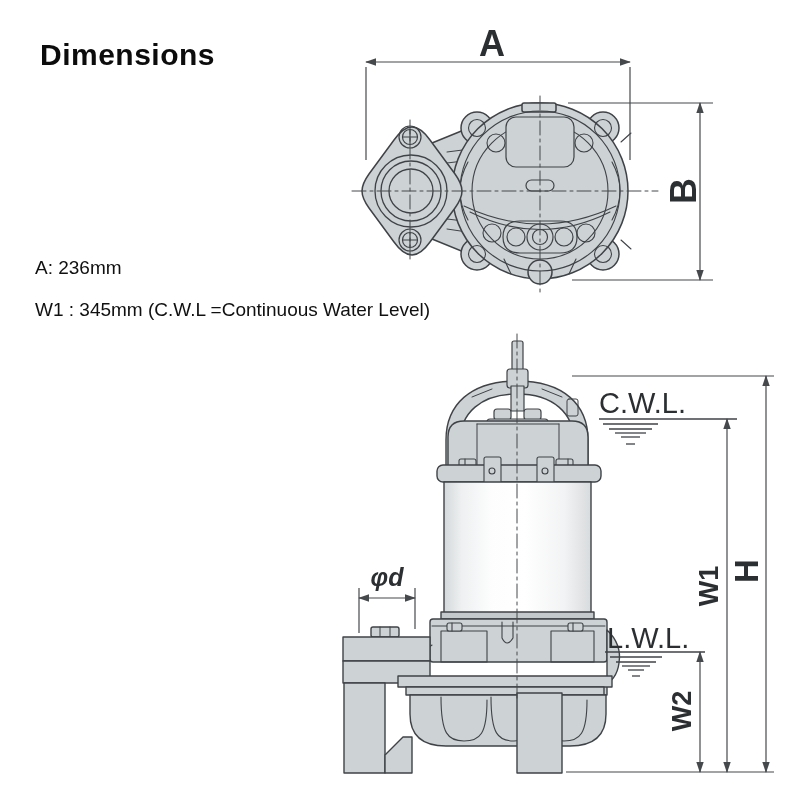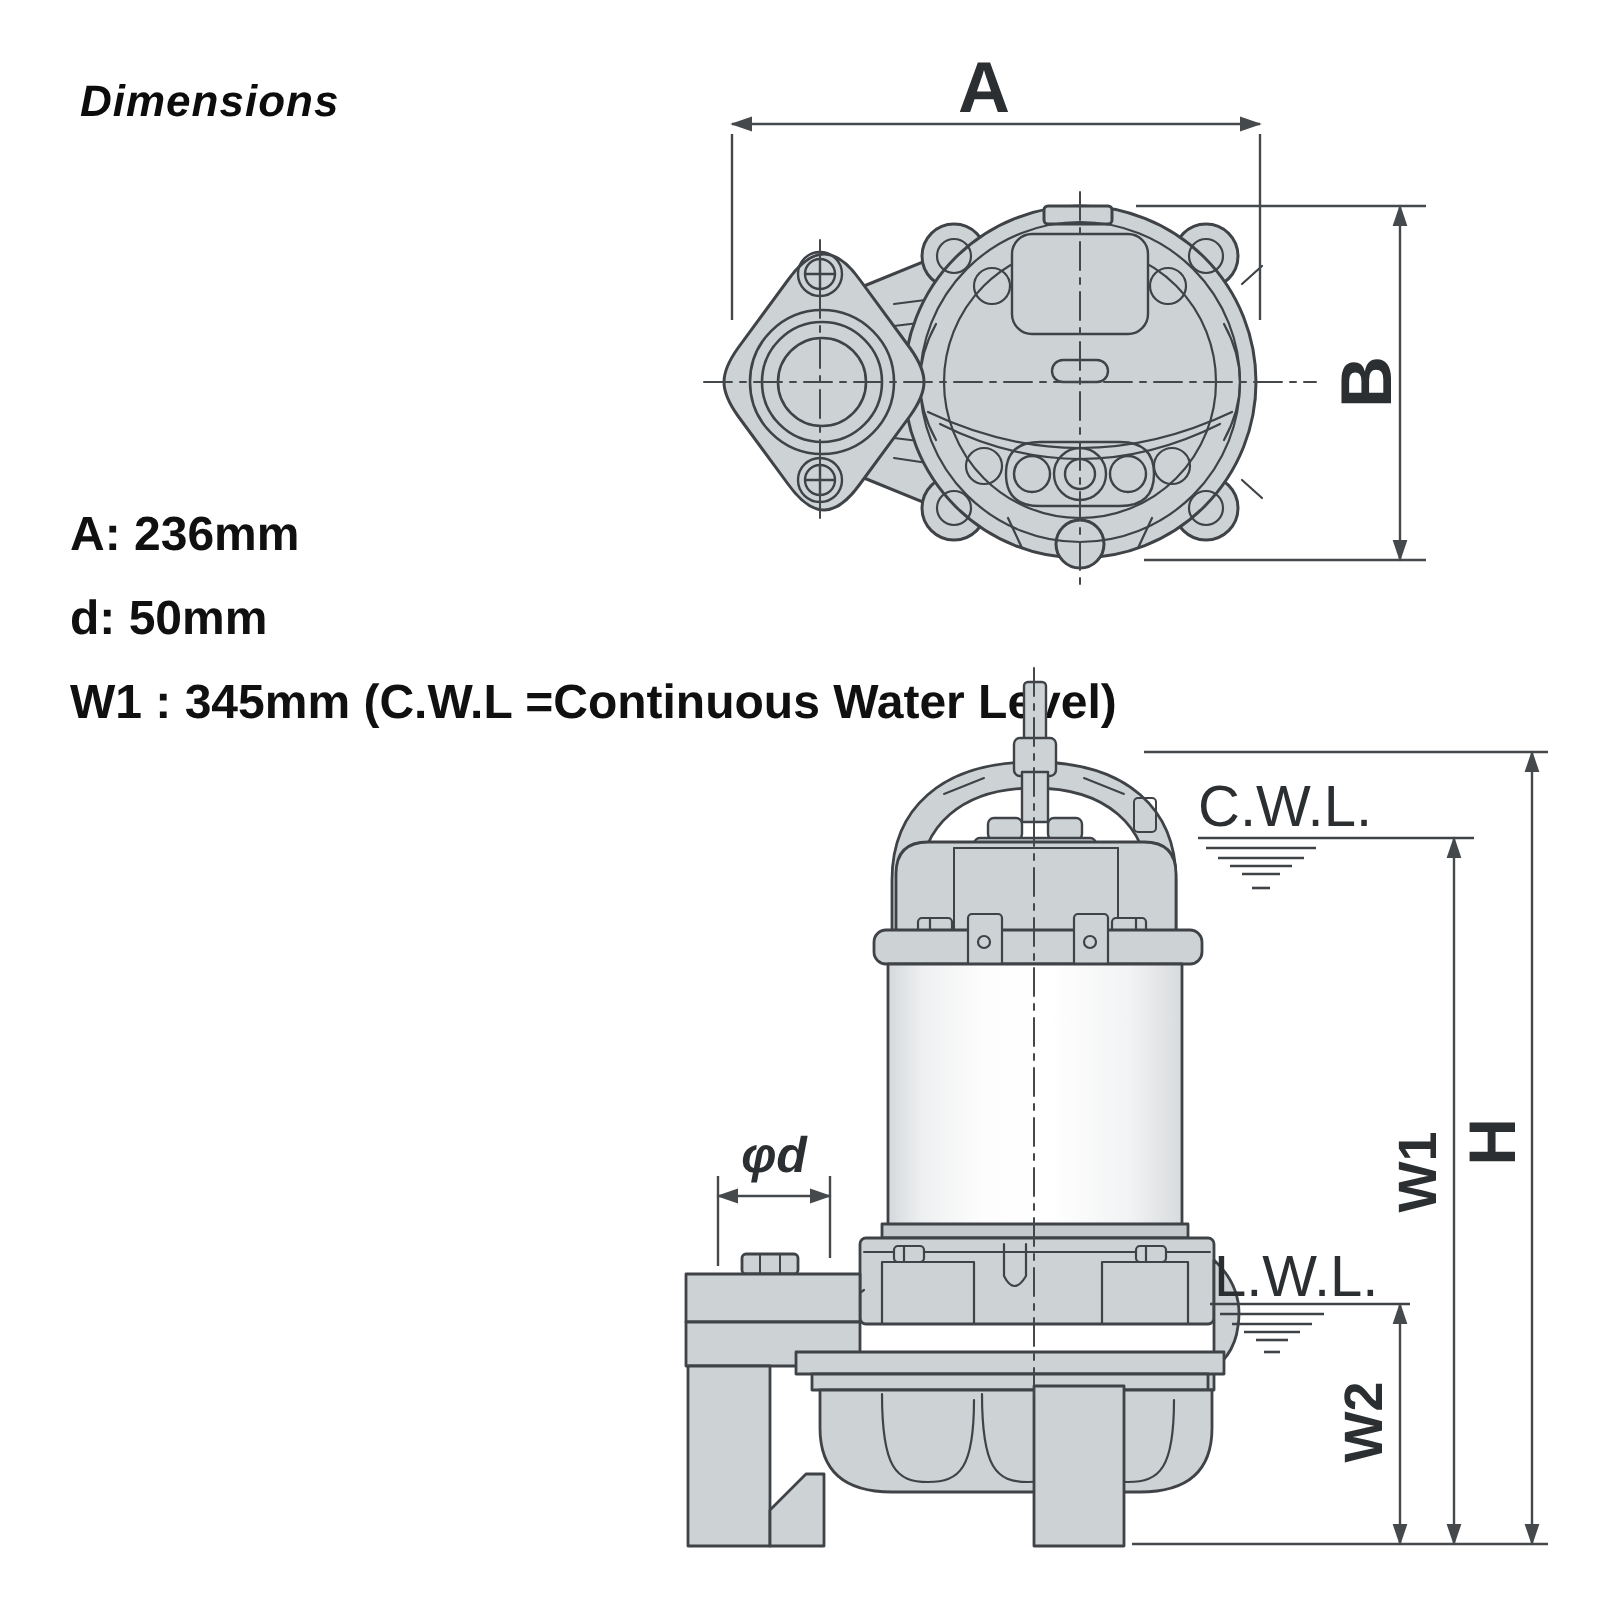--- a/index.html
+++ b/index.html
@@ -2,39 +2,38 @@
 <html><head>
 <meta charset="utf-8">
 <style>
   html,body{margin:0;padding:0;}
   body{
     width:800px;height:800px;position:relative;background:#ffffff;
     font-family:"Liberation Sans", sans-serif;color:#111;overflow:hidden;
   }
   .title{
     position:absolute;left:40px;top:38px;margin:0;
-    font-size:22px;font-weight:bold;letter-spacing:.5px;color:#0c0c0c;font-style:italic;
+    font-size:30px;font-weight:bold;letter-spacing:.5px;color:#0c0c0c;
   }
   .spec-list{position:absolute;left:35px;top:247px;}
   .spec-row{
     height:42px;display:flex;align-items:center;
-    font-size:24px;font-weight:bold;color:#101010;white-space:nowrap;
+    font-size:19px;font-weight:normal;color:#101010;white-space:nowrap;
   }
   svg text{font-family:"Liberation Sans", sans-serif;}
   .dimlbl{font-weight:bold;fill:#2c2f31;}
   .drawing{position:absolute;left:0;top:0;}
 </style>
 </head>
 <body>
 
 <h1 class="title">Dimensions</h1>
 
 <div class="spec-list">
   <div class="spec-row">A: 236mm</div>
-  <div class="spec-row">d: 50mm</div>
   <div class="spec-row">W1 : 345mm (C.W.L =Continuous Water Level)</div>
 </div>
 
 <svg class="drawing" width="800" height="800" viewBox="0 0 800 800">
   <defs>
     <marker id="arw" viewBox="0 0 10 8" refX="9.2" refY="4" markerWidth="11" markerHeight="9" orient="auto-start-reverse" markerUnits="userSpaceOnUse">
       <path d="M0,0.6 L10,4 L0,7.4 Z" fill="#45494c"></path>
     </marker>
     <linearGradient id="cyl" x1="0" y1="0" x2="1" y2="0">
       <stop offset="0" stop-color="#d5d9db"></stop>

